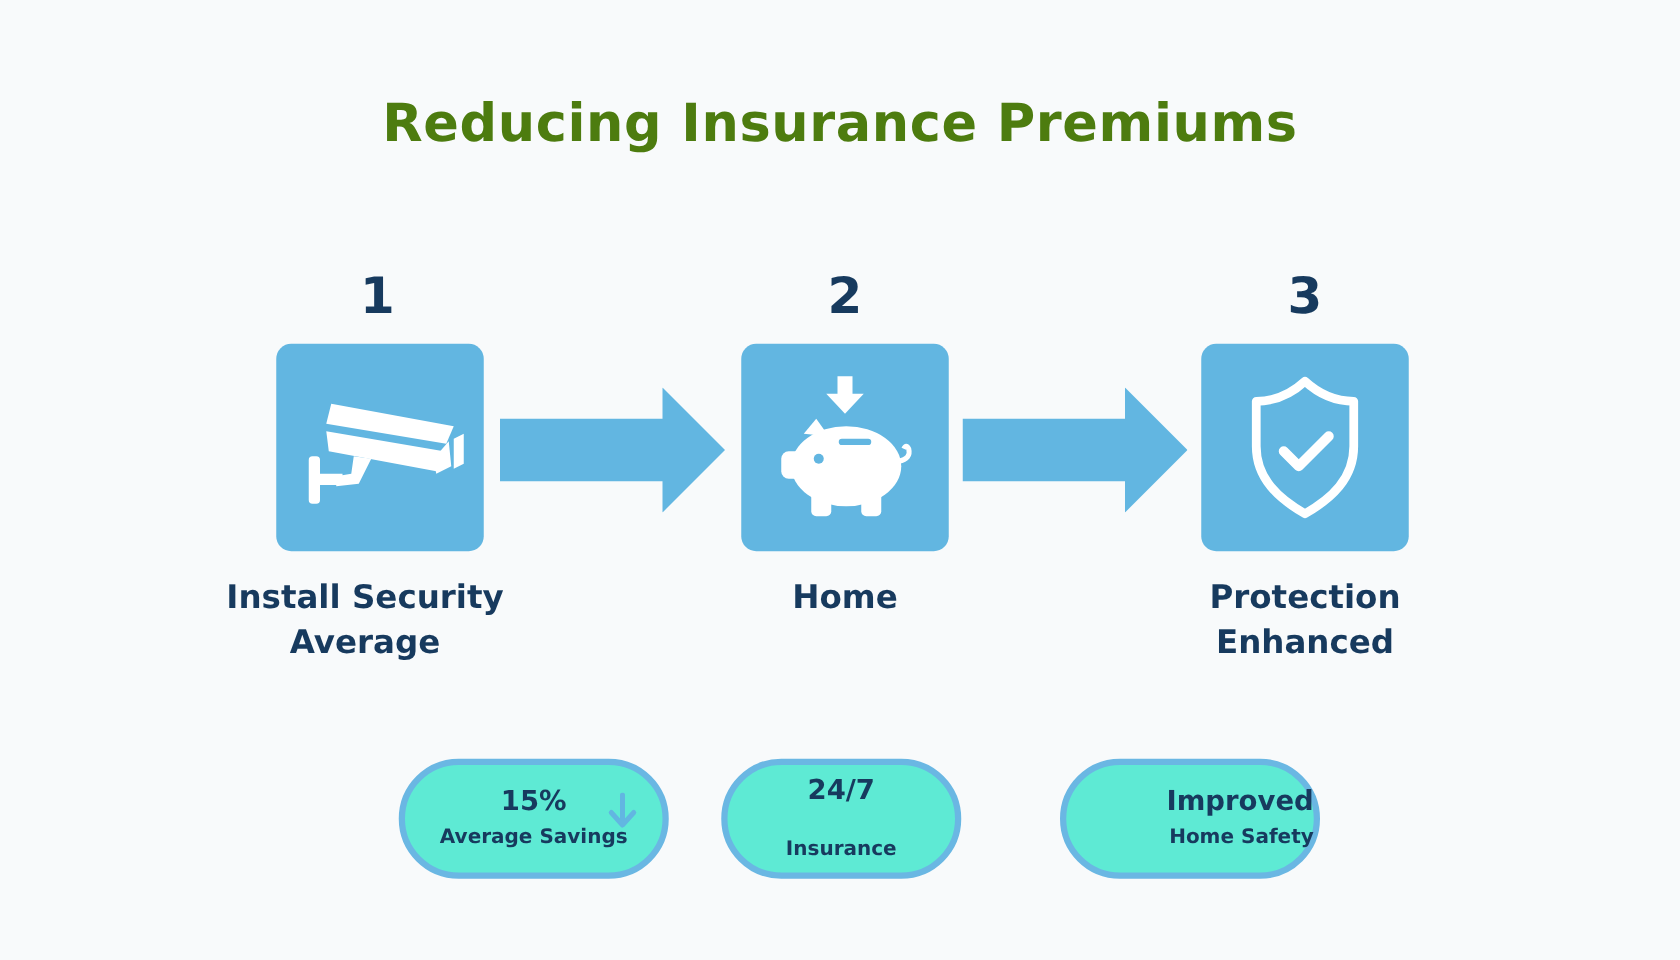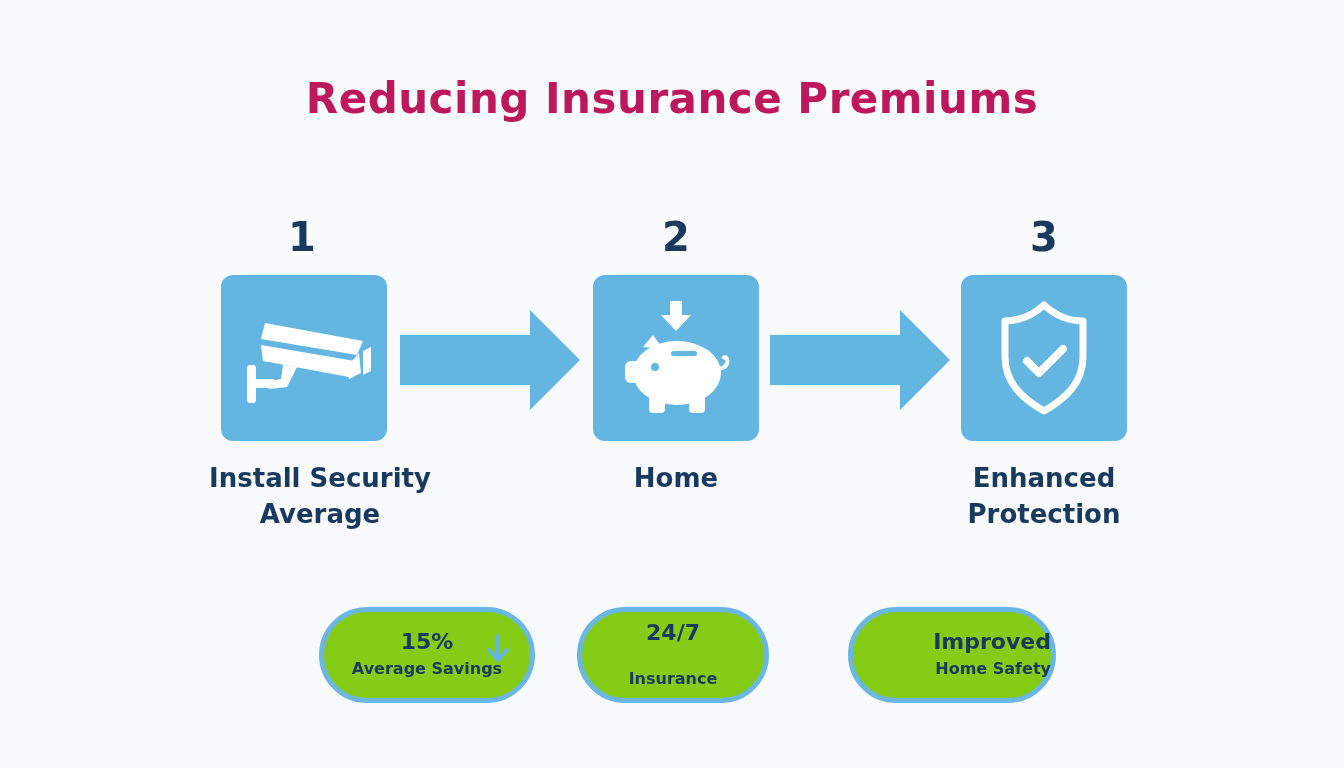--- a/index.html
+++ b/index.html
@@ -6,42 +6,42 @@
     body {
       width: 1344px; height: 768px; overflow: hidden;
       background: #f8fafb;
       font-family: "DejaVu Sans", "Liberation Sans", sans-serif;
       color: #173a5e;
       position: relative;
     }
     .title {
       position: absolute; left: 0; width: 1344px; top: 74px;
       text-align: center; font-size: 42px; font-weight: bold;
-      color: #be185d; letter-spacing: 0.5px;
+      color: #4d7c0f; letter-spacing: 0.5px;
     }
     .step-num {
       position: absolute; top: 214px; width: 120px; margin-left: -60px;
       text-align: center; font-size: 40px; font-weight: bold; color: #173a5e;
     }
     .tile {
       position: absolute; top: 275px; width: 166px; height: 166px;
       background: #62b6e1; border-radius: 12px;
       display: flex; align-items: center; justify-content: center;
     }
     .tile svg { display: block; }
     .step-label {
       position: absolute; top: 460px; width: 280px; margin-left: -140px;
       text-align: center; font-size: 26px; font-weight: bold;
       line-height: 36px; color: #173a5e;
     }
     .arrow { position: absolute; top: 310px; }
     .pill {
       position: absolute; top: 607px; height: 96px;
       border: 5px solid #6ab7e3; border-radius: 50px;
-      background: #84cc16; box-sizing: border-box;
+      background: #5eead4; box-sizing: border-box;
       display: flex; flex-direction: column; align-items: center; justify-content: center;
       color: #173a5e; font-weight: bold;
     }
     .pill .line1 { font-size: 22px; line-height: 28px; position: relative; }
     .pill .line2 { font-size: 16px; line-height: 26px; }
     .pill .down-arrow { position: absolute; right: 20px; top: 22px; }
   </style>
 </head>
 <body>
 
@@ -102,30 +102,30 @@
   <polygon points="0,25 130,25 130,0 180,50 130,100 130,75 0,75" fill="#62b6e1"></polygon>
 </svg>
 
 <div class="tile" style="left:961px;">
   <svg width="166" height="166" viewBox="0 0 166 166">
     <path d="M83,30 C96,42 110,46 122,46 L122,82 C122,108 104,124 83,136 C62,124 44,108 44,82 L44,46 C56,46 70,42 83,30 Z" fill="none" stroke="#ffffff" stroke-width="7" stroke-linejoin="round"></path>
     <polyline points="66,86 78,98 102,74" fill="none" stroke="#ffffff" stroke-width="8" stroke-linecap="round" stroke-linejoin="round"></polyline>
   </svg>
 </div>
 
-<div class="step-label" style="left:320px;">
+<div class="step-label" style="left:292px;">
   <div>Install Security</div>
   <div>Average</div>
 </div>
 <div class="step-label" style="left:676px;">
   <div>Home</div>
 </div>
 <div class="step-label" style="left:1044px;">
+  <div>Protection</div>
   <div>Enhanced</div>
-  <div>Protection</div>
 </div>
 
 <div class="pill" style="left:319px; width:216px;">
   <div class="line1">15%</div>
   <div class="line2">Average Savings</div>
   <svg class="down-arrow" width="24" height="30" viewBox="0 0 24 30">
     <line x1="12" y1="2" x2="12" y2="24" stroke="#62b6e1" stroke-width="4" stroke-linecap="round"></line>
     <polyline points="3,16 12,26 21,16" fill="none" stroke="#62b6e1" stroke-width="4" stroke-linecap="round" stroke-linejoin="round"></polyline>
   </svg>
 </div>

